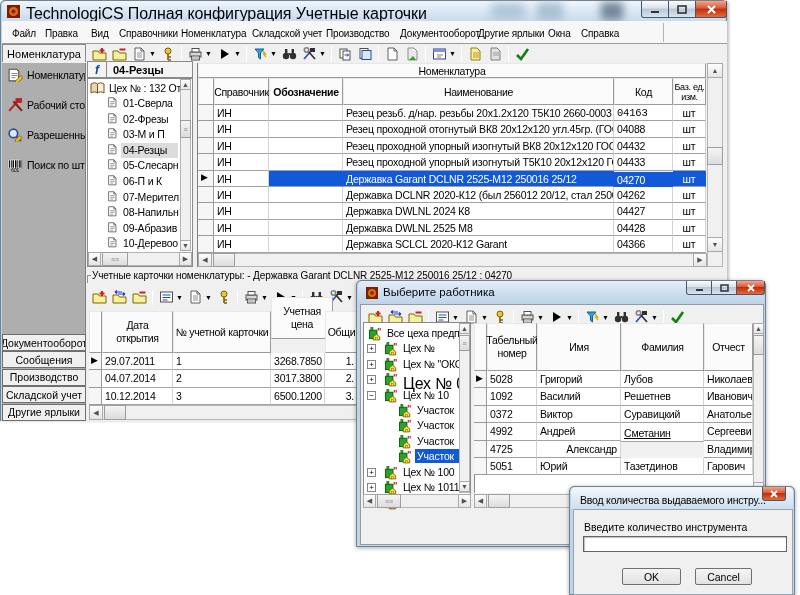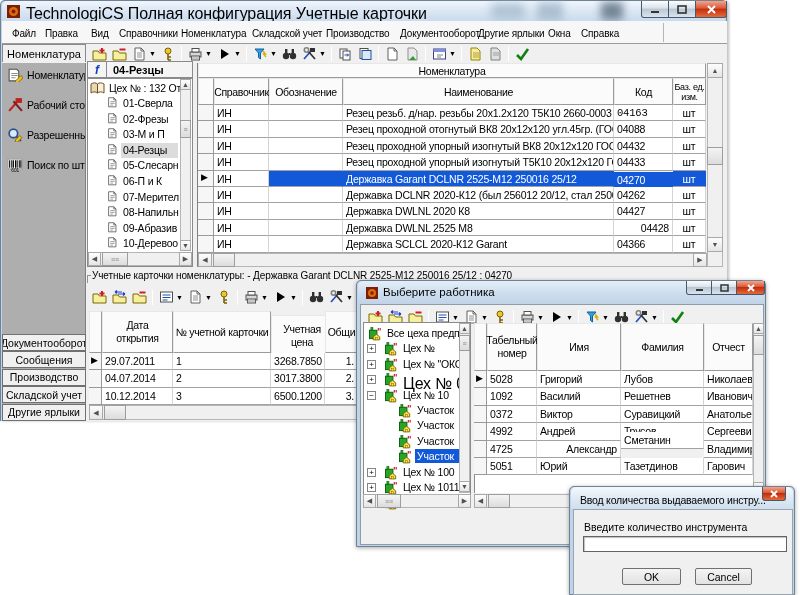--- a/index.html
+++ b/index.html
@@ -373,21 +373,21 @@
   <div class="sbthumb" style="left:101px;top:251px;width:26px;height:14px;">
         <span class="grip">≡≡</span>
       </div>
   <div class="sbbtn" style="left:178px;top:251px;width:13px;height:14px;">▶</div>
 
   <div id="nomgrid">
         <div class="abs" style="left:196px;top:62px;width:1px;height:204px;background:#808080;"></div>
         <div class="abs gridhead" style="left:197px;top:62px;width:508px;height:15px;">Номенклатура</div>
         <div class="abs gridhead" style="left:197px;top:77px;width:16px;height:27px;line-height:12px;"></div>
         <div class="abs gridhead" style="left:213px;top:77px;width:55px;height:27px;line-height:12px;">Справочник</div>
-        <div class="abs gridhead" style="left:268px;top:77px;width:74px;height:27px;line-height:12px;">Обозначение</div>
+        <div class="abs gridhead" style="left:268px;top:77px;width:74px;height:27px;line-height:12px;font-weight:bold;">Обозначение</div>
         <div class="abs gridhead" style="left:342px;top:77px;width:271px;height:27px;line-height:12px;">Наименование</div>
         <div class="abs gridhead" style="left:613px;top:77px;width:59px;height:27px;line-height:12px;">Код</div>
         <div class="abs gridhead" style="left:672px;top:77px;width:33px;height:27px;line-height:12px;justify-content:center;">
           <span style="font-size:9px;letter-spacing:-0.3px;line-height:10px;">Баз. ед.<br>изм.</span>
         </div>
         <div class="abs cell gut" style="left:197px;top:104px;width:16px;height:16.4px;"></div>
         <div class="abs cell" style="left:213px;top:104px;width:55px;height:16.4px;">ИН</div>
         <div class="abs cell" style="left:268px;top:104px;width:74px;height:16.4px;"></div>
         <div class="abs cell" style="left:342px;top:104px;width:271px;height:16.4px;">Резец резьб. д/нар. резьбы  20х1.2х120 Т5К10  2660-0003   ГОС</div>
         <div class="abs cell" style="left:613px;top:104px;width:59px;height:16.4px;font-family:Liberation Mono, monospace;">04163</div>
@@ -420,28 +420,28 @@
         <div class="abs cell selblue" style="left:672px;top:169.6px;width:33px;height:16.4px;text-align:center;">шт</div>
         <div class="abs cell gut" style="left:197px;top:186px;width:16px;height:16.4px;"></div>
         <div class="abs cell" style="left:213px;top:186px;width:55px;height:16.4px;">ИН</div>
         <div class="abs cell" style="left:268px;top:186px;width:74px;height:16.4px;"></div>
         <div class="abs cell" style="left:342px;top:186px;width:271px;height:16.4px;">Державка DCLNR 2020-К12 (был 256012 20/12, стал 250016 2(</div>
         <div class="abs cell" style="left:613px;top:186px;width:59px;height:16.4px;">04262</div>
         <div class="abs cell" style="left:672px;top:186px;width:33px;height:16.4px;text-align:center;">шт</div>
         <div class="abs cell gut" style="left:197px;top:202.39999999999998px;width:16px;height:16.4px;"></div>
         <div class="abs cell" style="left:213px;top:202.39999999999998px;width:55px;height:16.4px;">ИН</div>
         <div class="abs cell" style="left:268px;top:202.39999999999998px;width:74px;height:16.4px;"></div>
-        <div class="abs cell" style="left:342px;top:202.39999999999998px;width:271px;height:16.4px;">Державка DWLNL 2020 К8</div>
+        <div class="abs cell" style="left:342px;top:202.39999999999998px;width:271px;height:16.4px;">Державка DWLNL 2024 К8</div>
         <div class="abs cell" style="left:613px;top:202.39999999999998px;width:59px;height:16.4px;">04427</div>
         <div class="abs cell" style="left:672px;top:202.39999999999998px;width:33px;height:16.4px;text-align:center;">шт</div>
         <div class="abs cell gut" style="left:197px;top:218.79999999999998px;width:16px;height:16.4px;"></div>
         <div class="abs cell" style="left:213px;top:218.79999999999998px;width:55px;height:16.4px;">ИН</div>
         <div class="abs cell" style="left:268px;top:218.79999999999998px;width:74px;height:16.4px;"></div>
         <div class="abs cell" style="left:342px;top:218.79999999999998px;width:271px;height:16.4px;">Державка DWLNL 2525 М8</div>
-        <div class="abs cell" style="left:613px;top:218.79999999999998px;width:59px;height:16.4px;text-align:right;">04428</div>
+        <div class="abs cell" style="left:613px;top:218.79999999999998px;width:59px;height:16.4px;">04428</div>
         <div class="abs cell" style="left:672px;top:218.79999999999998px;width:33px;height:16.4px;text-align:center;">шт</div>
         <div class="abs cell gut" style="left:197px;top:235.2px;width:16px;height:16.4px;"></div>
         <div class="abs cell" style="left:213px;top:235.2px;width:55px;height:16.4px;">ИН</div>
         <div class="abs cell" style="left:268px;top:235.2px;width:74px;height:16.4px;"></div>
         <div class="abs cell" style="left:342px;top:235.2px;width:271px;height:16.4px;">Державка SCLCL 2020-К12 Garant</div>
         <div class="abs cell" style="left:613px;top:235.2px;width:59px;height:16.4px;">04366</div>
         <div class="abs cell" style="left:672px;top:235.2px;width:33px;height:16.4px;text-align:center;">шт</div>
         <div class="sb" style="left:706px;top:62px;width:16px;height:204px;"></div>
         <div class="sbbtn" style="left:706px;top:62px;width:16px;height:15px;">▲</div>
         <div class="sbthumb" style="left:706px;top:146px;width:16px;height:18px;"></div>
@@ -529,21 +529,21 @@
               <rect x="8" y="1" width="5" height="4" fill="#303030"></rect>
               <path d="M13 12 L6 4" stroke="#303030" stroke-width="1.6"></path>
               <circle cx="4.5" cy="3" r="2.2" fill="none" stroke="#808080" stroke-width="1.6"></circle>
             </svg>
           </span>
           <span class="drop">▼</span>
         </div>
         <div class="abs gridhead" style="left:88px;top:310px;width:13px;height:42px;line-height:13px;"></div>
         <div class="abs gridhead" style="left:101px;top:310px;width:71px;height:42px;line-height:13px;">Дата<br>открытия</div>
         <div class="abs gridhead" style="left:172px;top:310px;width:98px;height:42px;line-height:13px;">№ учетной карточки</div>
-        <div class="abs gridhead" style="left:270px;top:314px;width:62px;height:42px;line-height:13px;">Учетная<br>цена</div>
+        <div class="abs gridhead" style="left:270px;top:296px;width:62px;height:42px;line-height:13px;">Учетная<br>цена</div>
         <div class="abs gridhead" style="left:324px;top:310px;width:33px;height:42px;line-height:13px;">Общи</div>
         <div class="abs cell gut" style="left:88px;top:352px;width:13px;height:17.3px;">
           <span style="position:absolute;left:2px;top:2px;font-size:9px;color:#000;">▶</span>
         </div>
         <div class="abs cell" style="left:101px;top:352px;width:71px;height:17.3px;">29.07.2011</div>
         <div class="abs cell" style="left:172px;top:352px;width:98px;height:17.3px;">1</div>
         <div class="abs cell" style="left:270px;top:352px;width:54px;height:17.3px;text-align:right;">3268.7850</div>
         <div class="abs cell" style="left:324px;top:352px;width:33px;height:17.3px;text-align:right;">1.</div>
         <div class="abs cell gut" style="left:88px;top:369.3px;width:13px;height:17.3px;"></div>
         <div class="abs cell" style="left:101px;top:369.3px;width:71px;height:17.3px;">04.07.2014</div>
@@ -850,21 +850,21 @@
         <div class="abs cell" style="left:264px;top:124.8px;width:83px;height:17.4px;">Суравицкий</div>
         <div class="abs cell" style="left:347px;top:124.8px;width:49px;height:17.4px;">Анатольеви</div>
         <div class="abs cell gut" style="left:117px;top:142.2px;width:13px;height:17.4px;"></div>
         <div class="abs cell" style="left:130px;top:142.2px;width:50px;height:17.4px;">4992</div>
         <div class="abs cell" style="left:180px;top:142.2px;width:84px;height:17.4px;">Андрей</div>
         <div class="abs cell" style="left:264px;top:142.2px;width:83px;height:17.4px;">Трусов</div>
         <div class="abs cell" style="left:347px;top:142.2px;width:49px;height:17.4px;">Сергеевич</div>
         <div class="abs cell gut" style="left:117px;top:159.6px;width:13px;height:17.4px;"></div>
         <div class="abs cell" style="left:130px;top:159.6px;width:50px;height:17.4px;">4725</div>
         <div class="abs cell" style="left:180px;top:159.6px;width:84px;height:17.4px;text-align:right;">Александр</div>
-        <div class="abs cell" style="left:264px;top:151px;width:83px;height:17.4px;">Сметанин</div>
+        <div class="abs cell" style="left:264px;top:144px;width:83px;height:17.4px;text-decoration:underline;">Сметанин</div>
         <div class="abs cell" style="left:347px;top:159.6px;width:49px;height:17.4px;">Владимиро</div>
         <div class="abs cell gut" style="left:117px;top:177px;width:13px;height:17.4px;"></div>
         <div class="abs cell" style="left:130px;top:177px;width:50px;height:17.4px;">5051</div>
         <div class="abs cell" style="left:180px;top:177px;width:84px;height:17.4px;">Юрий</div>
         <div class="abs cell" style="left:264px;top:177px;width:83px;height:17.4px;">Тазетдинов</div>
         <div class="abs cell" style="left:347px;top:177px;width:49px;height:17.4px;">Гарович</div>
         <div class="abs" style="left:117px;top:194.39999999999998px;width:279px;height:17.600000000000023px;background:#fff;border-left:1px solid #8a8a8a;"></div>
         <div class="sb" style="left:396px;top:42px;width:11px;height:170px;"></div>
         <div class="sbbtn" style="left:396px;top:42px;width:11px;height:11px;">▲</div>
         <div class="sbthumb" style="left:396px;top:54px;width:11px;height:20px;"></div>

